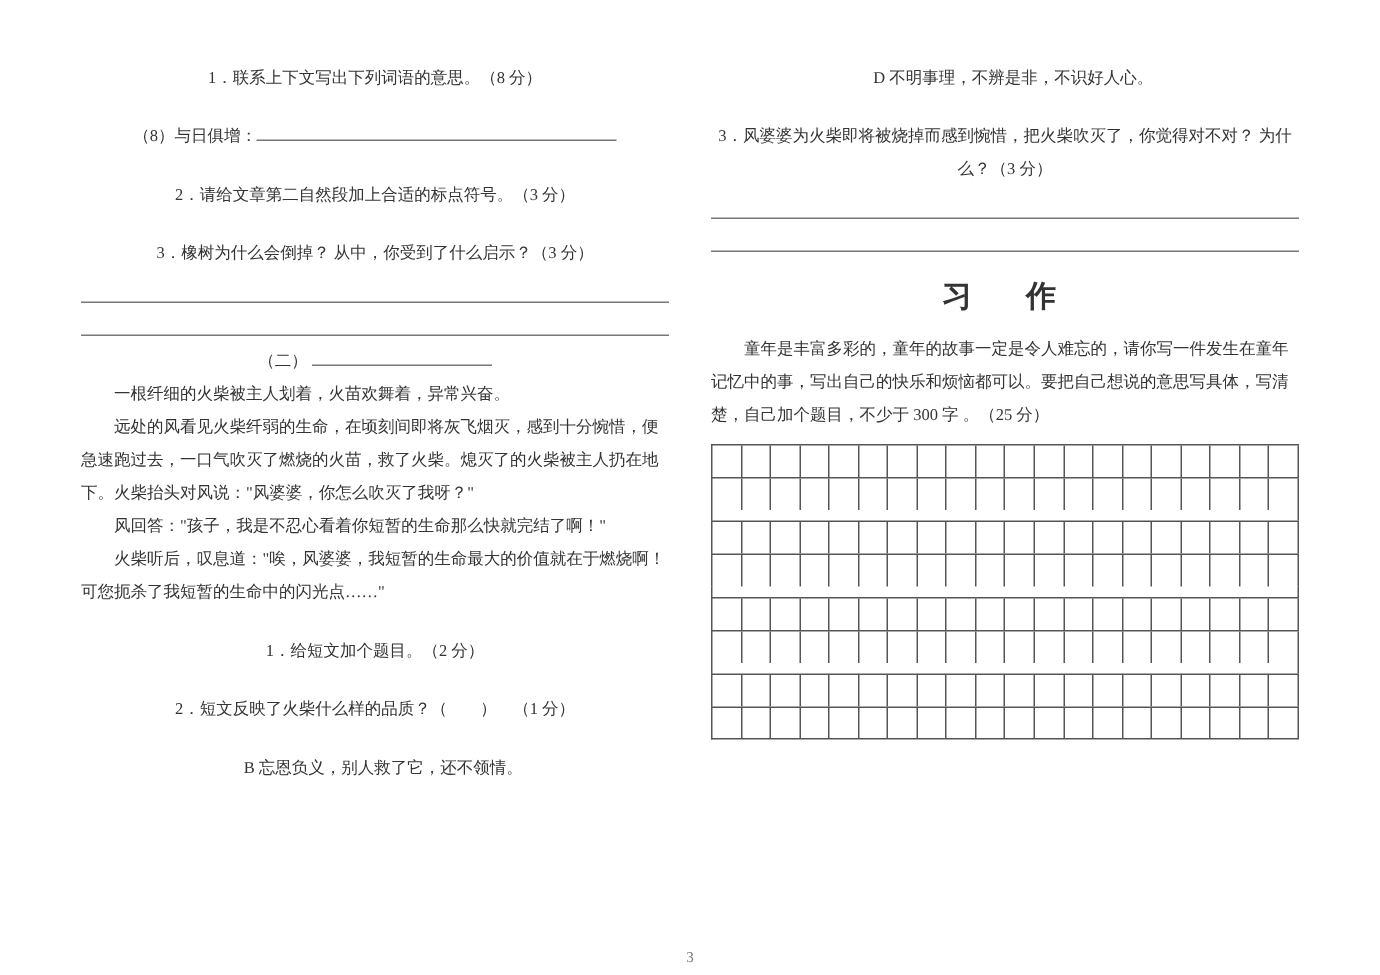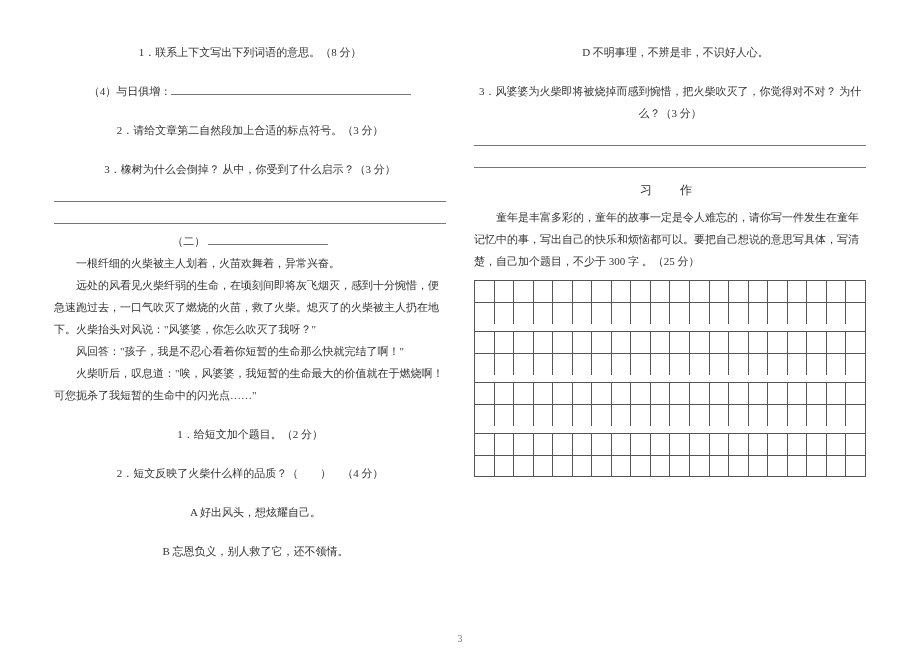--- a/index.html
+++ b/index.html
@@ -35,22 +35,22 @@
     height: 12px;
     vertical-align: baseline;
   }
   .full-line {
     border-bottom: 1px solid #777;
     height: 18px;
     margin: 4px 0;
   }
   .center { text-align: center; }
   .section-title {
-    font-size: 12px;
-    font-weight: normal;
+    font-size: 20px;
+    font-weight: bold;
     letter-spacing: 8px;
     text-align: center;
     margin: 10px 0 4px;
   }
   .essay-grid {
     margin-top: 8px;
   }
   .essay-row {
     display: flex;
     height: 22px;
@@ -78,40 +78,39 @@
 </style>
 </head>
 <body>
 
 <div class="page">
 
   <div class="col col-left">
 
     <div class="q">1．联系上下文写出下列词语的意思。（8 分）</div>
     <div class="q">
-      <span>（4）与日俱增：</span><span class="blank-line" style="width:240px"></span>
+      <span>（8）与日俱增：</span><span class="blank-line" style="width:240px"></span>
     </div>
     <div class="q">2．请给文章第二自然段加上合适的标点符号。（3 分）</div>
     <div class="q">3．橡树为什么会倒掉？ 从中，你受到了什么启示？（3 分）</div>
     <div class="full-line"></div>
     <div class="full-line"></div>
 
     <div class="center" style="margin-top:6px">
       <span>（二）</span>
       <span class="blank-line" style="width:120px"></span>
     </div>
 
     <div class="para">一根纤细的火柴被主人划着，火苗欢舞着，异常兴奋。</div>
     <div class="para">远处的风看见火柴纤弱的生命，在顷刻间即将灰飞烟灭，感到十分惋惜，便急速跑过去，一口气吹灭了燃烧的火苗，救了火柴。熄灭了的火柴被主人扔在地下。火柴抬头对风说："风婆婆，你怎么吹灭了我呀？"</div>
     <div class="para">风回答："孩子，我是不忍心看着你短暂的生命那么快就完结了啊！"</div>
     <div class="para">火柴听后，叹息道："唉，风婆婆，我短暂的生命最大的价值就在于燃烧啊！可您扼杀了我短暂的生命中的闪光点……"</div>
 
     <div class="q">1．给短文加个题目。（2 分）</div>
-    <div class="q">2．短文反映了火柴什么样的品质？（　　）　（4 分）</div>
-    <div class="q" style="padding-left:1em">A 好出风头，想炫耀自己。</div>
+    <div class="q">2．短文反映了火柴什么样的品质？（　　）　（1 分）</div>
     <div class="q" style="padding-left:1em">B 忘恩负义，别人救了它，还不领情。</div>
   </div>
 
   <div class="col col-right">
     <div class="q" style="padding-left:1em">D 不明事理，不辨是非，不识好人心。</div>
     <div class="q">3．风婆婆为火柴即将被烧掉而感到惋惜，把火柴吹灭了，你觉得对不对？ 为什么？（3 分）</div>
     <div class="full-line"></div>
     <div class="full-line"></div>
 
     <div class="section-title">习　作</div>

